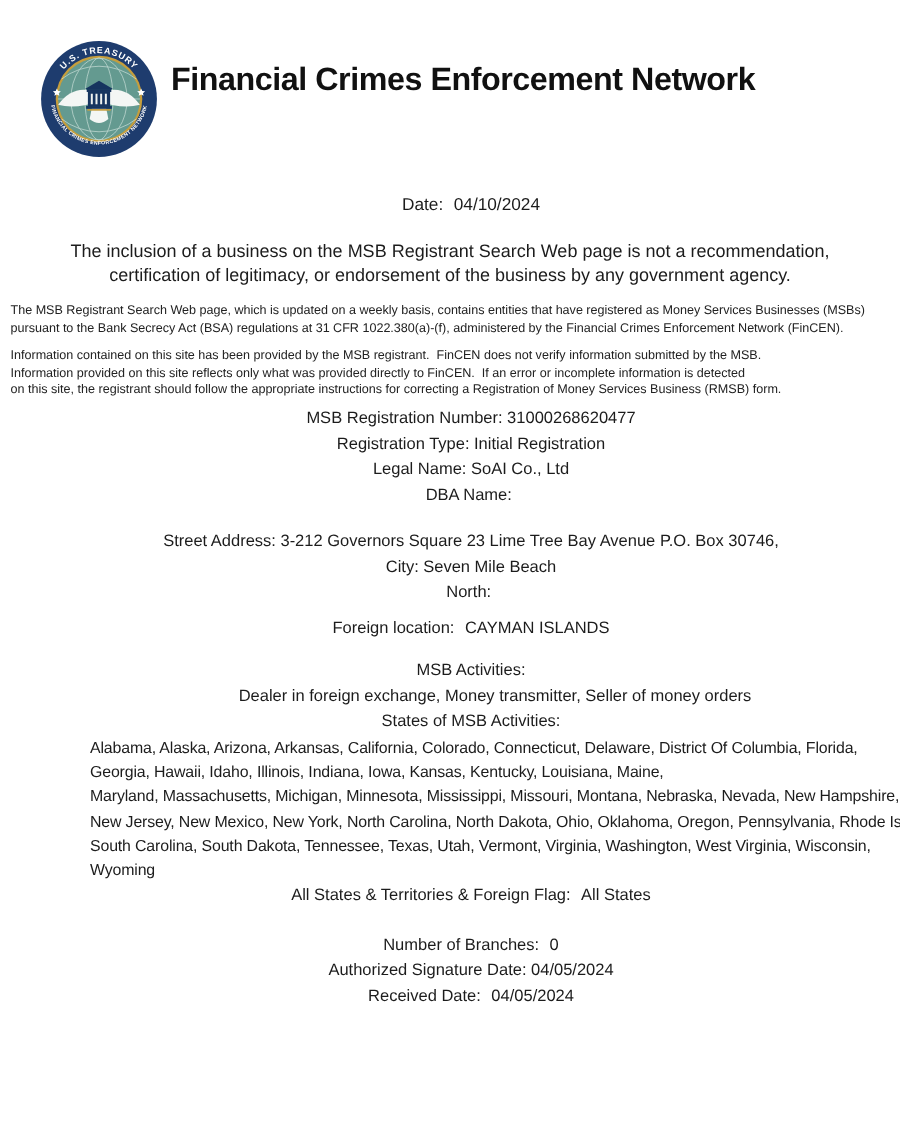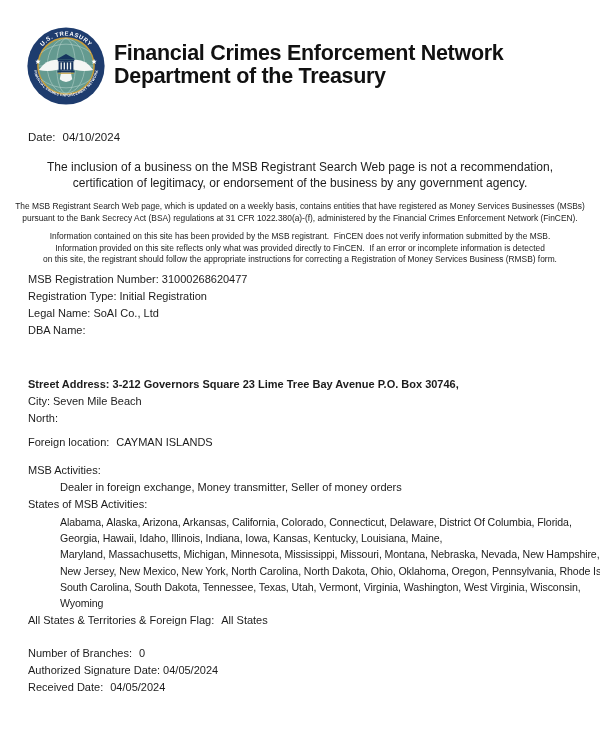--- a/index.html
+++ b/index.html
@@ -38,34 +38,34 @@
   .disc-main {
     margin: 17px auto 0 auto;
     max-width: 540px;
     text-align: center;
     font-size: 12px;
     line-height: 15.5px;
   }
   .fine {
     margin: 10px auto 0 auto;
     max-width: 586px;
-    text-align: center;
+    text-align: left;
     font-size: 8.4px;
     line-height: 11.5px;
     color: #222;
   }
   .fine2 { margin-top: 7px; }
   .bl { display: block; white-space: pre-wrap; }
   
   .details { margin: 5px 0 0 28px; font-size: 11px; line-height: 17.3px; }
-  .group-gap { margin-top: 36px; font-weight: bold; }
+  .group-gap { margin-top: 13px; }
   .gap-sm { margin-top: 6px; }
   .gap-md { margin-top: 11px; }
   .gap-lg { margin-top: 16px; }
-  .field { white-space: pre-wrap; }
+  .field { white-space: pre-wrap; text-align: center; }
   .v { padding-left: 3px; }
   .v2 { padding-left: 7px; }
   .indent { padding-left: 32px; }
   .states-line {
     padding-left: 32px;
     font-size: 10.6px;
     line-height: 16.3px;
     white-space: nowrap;
     letter-spacing: -0.1px;
   }
@@ -115,21 +115,20 @@
       </g>
       <text font-size="7.6" font-weight="bold" fill="#ffffff" letter-spacing="0.8" font-family="Liberation Sans, sans-serif">
         <textPath href="#arcTop" startOffset="50%" text-anchor="middle">U.S. TREASURY</textPath>
       </text>
       <text font-size="4.5" font-weight="bold" fill="#ffffff" letter-spacing="0.3" font-family="Liberation Sans, sans-serif">
         <textPath href="#arcBot" startOffset="50%" text-anchor="middle">FINANCIAL CRIMES ENFORCEMENT NETWORK</textPath>
       </text>
     </svg>
     <div class="agency">
       <div>Financial Crimes Enforcement Network</div>
-      <div>Department of the Treasury</div>
     </div>
   </header>
 
 
   <div class="date-line field"><span>Date:</span><span class="v2">04/10/2024</span></div>
 
   <div class="disc-main">
     <span class="bl">The inclusion of a business on the MSB Registrant Search Web page is not a recommendation,</span>
     <span class="bl">certification of legitimacy, or endorsement of the business by any government agency.</span>
   </div>

